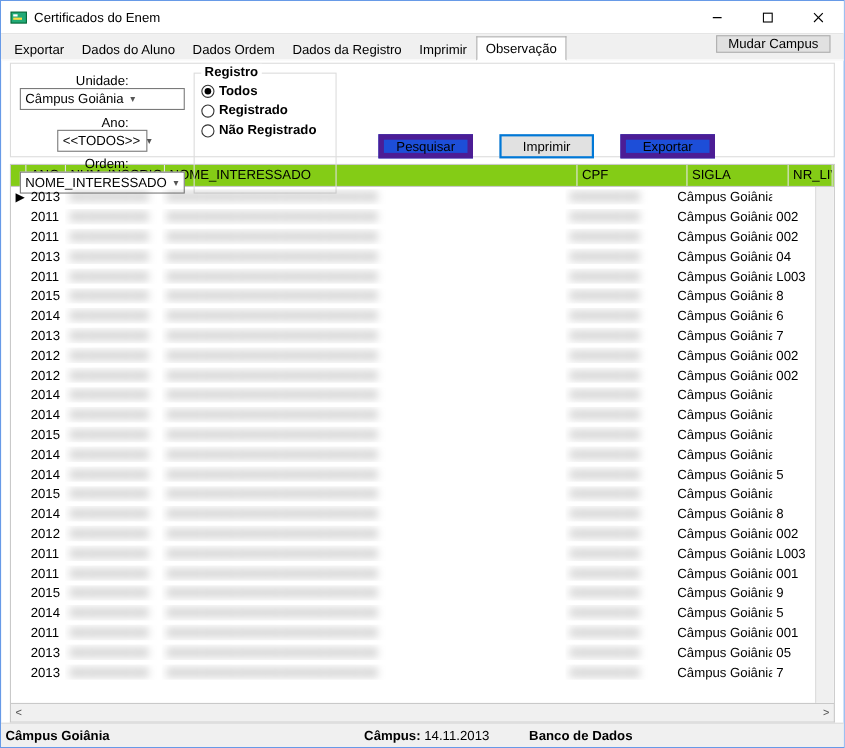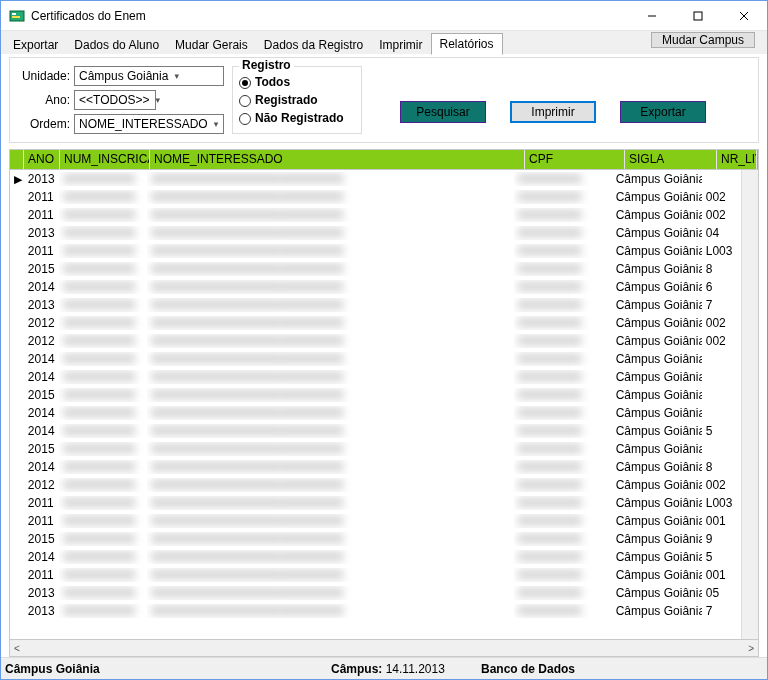--- a/index.html
+++ b/index.html
@@ -12,31 +12,31 @@
   .winbtn { width: 46px; display: flex; align-items: center; justify-content: center; font-size: 12px; color: #000; }
   .winbtn svg { width: 10px; height: 10px; }
   .tabstrip { height: 24px; background: #f0f0f0; display: flex; align-items: flex-end; border-bottom: 1px solid #fff; padding-left: 4px; position: relative; }
   .tab { font-size: 12px; padding: 3px 8px; color: #000; position: relative; top: 1px; }
   .tab.active { background: #fff; border: 1px solid #acacac; border-bottom: 1px solid #fff; }
   .changebtn { position: absolute; right: 12px; top: 1px; font-size: 12px; padding: 0 10px; background: #e1e1e1; border: 1px solid #adadad; }
   .fieldset { margin: 2px 8px 4px 8px; height: 86px; border: 1px solid #dcdcdc; position: relative; padding: 4px 8px 4px 8px; }
   .fieldset .legend { position: absolute; top: -9px; left: 6px; background: #fff; font-size: 12px; color: #0033cc; padding: 0 3px; }
   .filters { display: flex; gap: 8px; width: 100%; }
   .fcol1 { display: flex; flex-direction: column; gap: 4px; padding-top: 4px; }
-  .frow { display: flex; align-items: center; }
+  .frow { display: flex; align-items: center; flex-direction: column; }
   .flabel { width: 52px; text-align: right; font-size: 12px; color: #000; margin-right: 4px; }
   .combo { font-size: 12px; height: 20px; display: inline-flex; align-items: center; background: #fff; border: 1px solid #7a7a7a; padding: 0 2px 0 4px; }
   .combo .arrow { margin-left: 6px; font-size: 9px; color: #555; }
   .registro { border: 1px solid #dcdcdc; width: 130px; padding: 4px 6px 6px 6px; position: relative; margin-top: 4px; font-weight: bold; }
   .registro .rlegend { position: absolute; top: -9px; left: 6px; background: #fff; font-size: 12px; padding: 0 3px; }
   .ropt { font-size: 12px; display: flex; align-items: flex-end; gap: 4px; height: 18px; }
   .radio { width: 12px; height: 12px; border: 1px solid #333; border-radius: 50%; display: inline-flex; align-items: center; justify-content: center; }
   .radio.sel::after { content: ""; width: 6px; height: 6px; border-radius: 50%; background: #000; }
   .btns { display: flex; gap: 24px; align-items: center; margin-left: 30px; margin-top: 28px; }
-  .btn { font-size: 12px; width: 86px; height: 22px; display: inline-flex; align-items: center; justify-content: center; background: #0f766e; border: 1px solid #4c1d95; }
+  .btn { font-size: 12px; width: 86px; height: 22px; display: inline-flex; align-items: center; justify-content: center; background: #1d4ed8; border: 5px solid #4c1d95; }
   .btn.primary { border: 2px solid #0078d7; background: #e1e1e1; }
   .gridwrap { flex: 1; margin: 2px 8px 0 8px; border: 1px solid #c9c9c9; overflow: hidden; display: flex; flex-direction: column; }
   .gridhead { display: flex; background: #84cc16; border-bottom: 1px solid #c9c9c9; font-size: 12px; height: 20px; }
   .gh { padding: 2px 4px; border-right: 1px solid #e3e3e3; overflow: hidden; white-space: nowrap; }
   .gridbody { flex: 1; overflow: hidden; position: relative; }
   .row { display: flex; font-size: 12px; height: 18px; align-items: center; }
   .cell { padding: 0 4px; overflow: hidden; white-space: nowrap; }
   .marker { width: 14px; text-align: center; font-size: 11px; color: #000; }
   .c-ano { width: 36px; }
   .c-num { width: 90px; }
@@ -83,24 +83,24 @@
             <line x1="1" y1="1" x2="9" y2="9" stroke="#000"></line>
             <line x1="9" y1="1" x2="1" y2="9" stroke="#000"></line>
           </svg>
         </div>
     </div>
   </div>
 
   <div class="tabstrip" id="tabs">
     <div class="tab">Exportar</div>
       <div class="tab">Dados do Aluno</div>
-      <div class="tab">Mudar Gerais</div>
+      <div class="tab">Dados Ordem</div>
       <div class="tab">Dados da Registro</div>
       <div class="tab">Imprimir</div>
-      <div class="tab active">Relatórios</div>
+      <div class="tab active">Observação</div>
       <div class="changebtn">Mudar Campus</div>
   </div>
 
   <div class="fieldset">
     <div class="filters">
       <div class="fcol1">
         <div class="frow">
           <span class="flabel">Unidade:</span>
           <span class="combo" style="width:150px">
               <span>Câmpus Goiânia</span>

